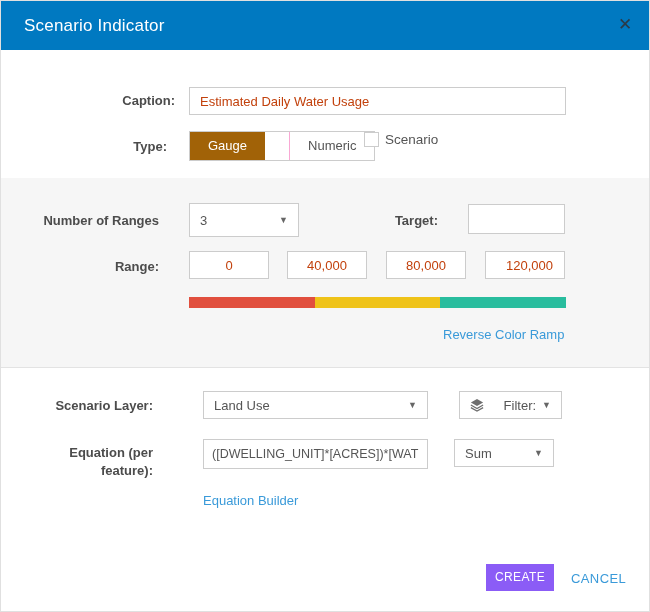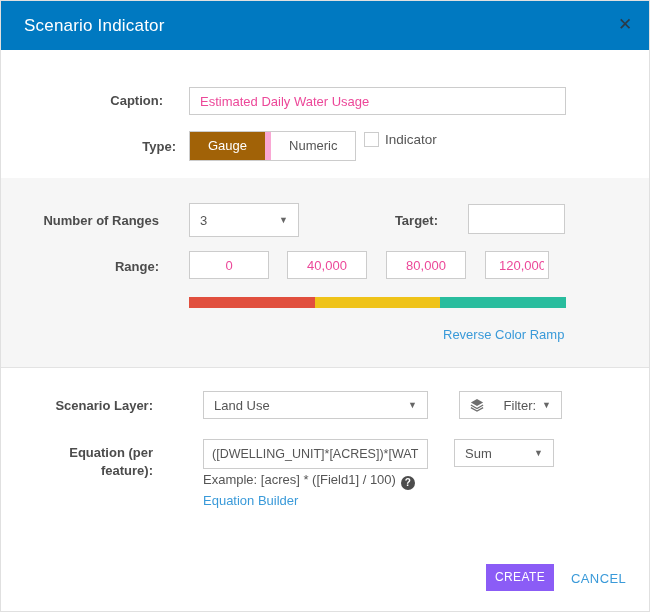--- a/index.html
+++ b/index.html
@@ -21,34 +21,34 @@
     position:absolute; right:15px; top:13px; width:22px; height:22px;
     color:#2b3a47; font-size:17px; line-height:22px; text-align:center;
     cursor:pointer; font-weight:400;
   }
   .lbl {
     position:absolute; color:#4c4c4c; font-size:13px; font-weight:700;
     text-align:right;
   }
   .txtinput {
     position:absolute; border:1px solid #cccccc; background:#fff;
-    color:#ec4899; font-size:13px; font-family:"Liberation Sans", sans-serif;
+    color:#c2410c; font-size:13px; font-family:"Liberation Sans", sans-serif;
     padding:0 10px; outline:none;
   }
   .center { text-align:center; padding:0 4px; }
   .seg-group {
     position:absolute; left:188px; top:130px; height:30px; display:flex;
     border:1px solid #cccccc;
   }
   .seg-btn {
     height:28px; line-height:28px; font-size:13px; padding:0 18px;
     background:#fff; color:#555555; cursor:pointer;
   }
   .seg-btn.selected { background:#a16207; color:#fff; }
-  .seg-btn + .seg-btn { border-left:6px solid #f9a8d4; }
+  .seg-btn + .seg-btn { border-left:1px solid #f9a8d4;margin-left:24px; }
   .checkbox {
     position:absolute; left:363px; top:131px; width:15px; height:15px;
     border:1px solid #cccccc; background:#fff; cursor:pointer;
   }
   .check-label { position:absolute; left:384px; top:131px; font-size:13.5px; color:#555555; }
   .gray-panel {
     position:absolute; left:0; top:177px; width:650px; height:190px;
     background:#f6f6f6; border-bottom:1px solid #e3e3e3;
   }
   .dropdown {
@@ -92,47 +92,47 @@
 </head>
 <body>
 
 <div class="dialog">
 
   <div class="titlebar">
     <span class="title">Scenario Indicator</span>
     <span class="close-btn">✕</span>
   </div>
 
-  <div class="lbl" style="left:4px; top:92px; width:158px;">Caption:</div>
+  <div class="lbl" style="left:16px; top:92px; width:158px;">Caption:</div>
   <input class="txtinput" style="left: 188px; top: 86px; width: 377px; height: 28px;" value="Estimated Daily Water Usage">
 
-  <div class="lbl" style="left:17px; top:138px; width:158px;padding-left:28px;">Type:</div>
+  <div class="lbl" style="left:8px; top:138px; width:158px;padding-left:28px;">Type:</div>
   <div class="seg-group">
     <div class="seg-btn selected">Gauge</div>
     <div class="seg-btn">Numeric</div>
   </div>
   <div class="checkbox"></div>
-  <div class="check-label">Indicator</div>
+  <div class="check-label">Scenario</div>
 
   <div class="gray-panel"></div>
 
   <div class="lbl" style="left:0; top:212px; width:158px;">Number of Ranges</div>
   <div class="dropdown" style="left:188px; top:202px; width:110px; height:34px;">
     <span class="dd-value">3</span>
     <span class="dd-arrow">▼</span>
   </div>
 
   <div class="lbl" style="left:280px; top:212px; width:157px;">Target:</div>
   <input class="txtinput" style="left: 467px; top: 203px; width: 97px; height: 30px;" value="">
 
   <div class="lbl" style="left:0; top:258px; width:158px;">Range:</div>
   <input class="txtinput center" style="left: 188px; top: 250px; width: 80px; height: 28px;" value="0">
   <input class="txtinput center" style="left: 286px; top: 250px; width: 80px; height: 28px;" value="40,000">
   <input class="txtinput center" style="left: 385px; top: 250px; width: 80px; height: 28px;" value="80,000">
-  <input class="txtinput center" style="left: 484px; top: 250px; width: 64px; height: 28px; padding-left: 13px;" value="120,000">
+  <input class="txtinput center" style="left: 484px; top: 250px; width: 80px; height: 28px; padding-left: 13px;" value="120,000">
 
   <div class="ramp">
     <div class="seg" style="background: rgb(225, 79, 62);"></div>
     <div class="seg" style="background: rgb(239, 195, 25);"></div>
     <div class="seg" style="background: rgb(41, 189, 158);"></div>
   </div>
   <div class="link" style="left:442px; top:326px;">Reverse Color Ramp</div>
 
   <div class="lbl" style="left:0; top:397px; width:152px;">Scenario Layer:</div>
   <div class="dropdown" style="left:202px; top:390px; width:225px; height:28px;">
@@ -153,21 +153,18 @@
 
   <div class="lbl" style="left:0; top:443px; width:152px; line-height:1.35;">
     <div>Equation (per</div>
     <div>feature):</div>
   </div>
   <input class="eq-input" value="([DWELLING_UNIT]*[ACRES])*[WATE" style="">
   <div class="dropdown" style="left:453px; top:438px; width:100px; height:28px;">
     <span class="dd-value">Sum</span>
     <span class="dd-arrow">▼</span>
   </div>
-  <div class="example">
-    <span>Example: [acres] * ([Field1] / 100)</span><span class="help-icon">?</span>
-  </div>
   <div class="link" style="left:202px; top:492px;">Equation Builder</div>
 
   <button class="create-btn">CREATE</button>
   <div class="cancel-link">CANCEL</div>
 
 </div>
 
 </body></html>

